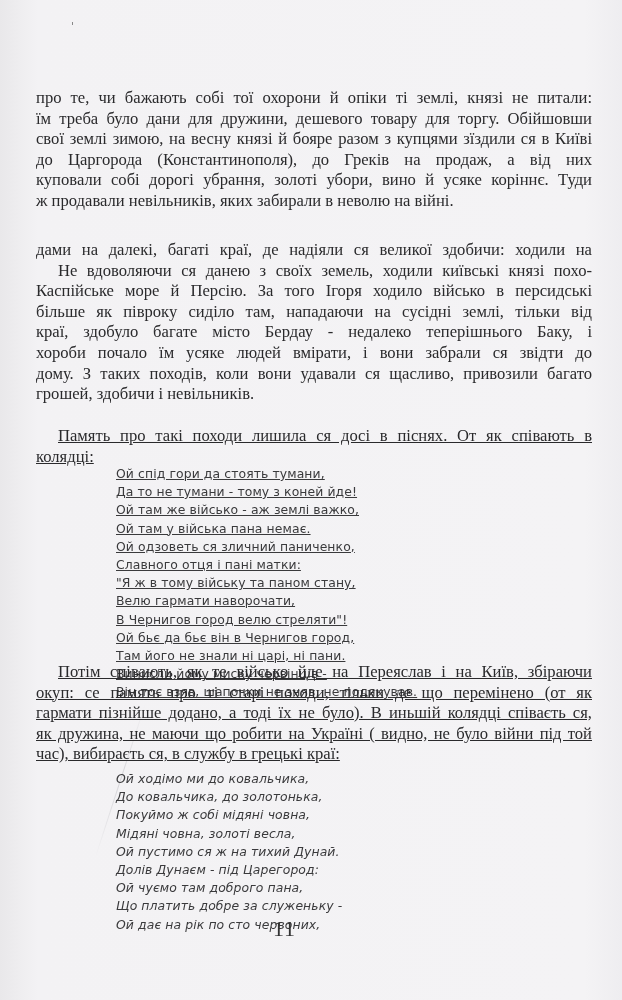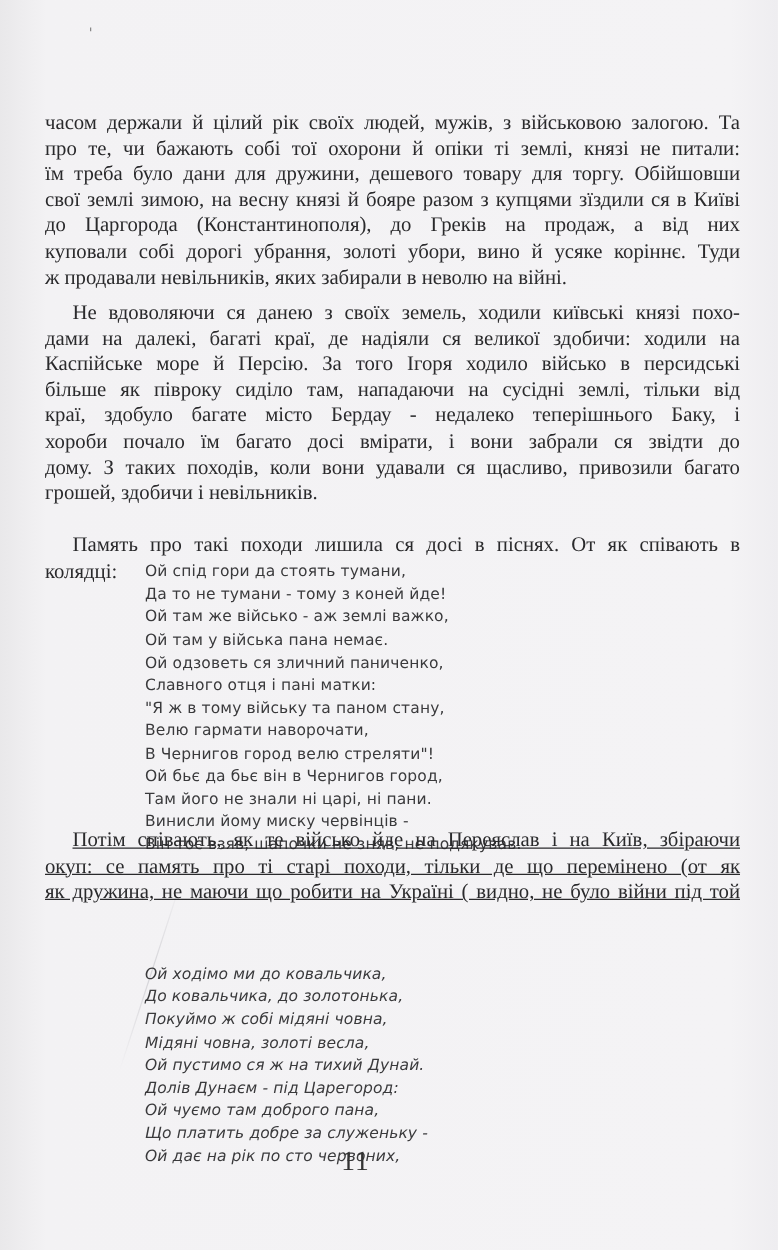--- a/index.html
+++ b/index.html
@@ -91,65 +91,66 @@
     }
   </style>
 </head>
 <body>
 
 <div class="page">
   <div class="speck"></div>
   <div class="pencil-mark"></div>
 
   <div class="prose block1">
-    <span class="line">часом держали й цілий рік своїх людей, мужів, з військовою залогою. Та</span>
     <span class="line">про те, чи бажають собі тої охорони й опіки ті землі, князі не питали:</span>
     <span class="line">їм треба було дани для дружини, дешевого товару для торгу. Обійшовши</span>
     <span class="line">свої землі зимою, на весну князі й бояре разом з купцями зїздили ся в Київі</span>
     <span class="line">до Царгорода (Константинополя), до Греків на продаж, а від них</span>
     <span class="line">куповали собі дорогі убрання, золоті убори, вино й усяке коріннє. Туди</span>
     <span class="line last">ж продавали невільників, яких забирали в неволю на війні.</span>
   </div>
 
   <div class="prose block2">
+    <span class="line">дами на далекі, багаті краї, де надіяли ся великої здобичи: ходили на</span>
     <span class="line indent">Не вдоволяючи ся данею з своїх земель, ходили київські князі похо-</span>
-    <span class="line">дами на далекі, багаті краї, де надіяли ся великої здобичи: ходили на</span>
     <span class="line">Каспійське море й Персію. За того Ігоря ходило військо в персидські</span>
     <span class="line">більше як півроку сиділо там, нападаючи на сусідні землі, тільки від</span>
     <span class="line">краї, здобуло багате місто Бердау - недалеко теперішнього Баку, і</span>
-    <span class="line">хороби почало їм багато досі вмірати, і вони забрали ся звідти до</span>
+    <span class="line">хороби почало їм усяке людей вмірати, і вони забрали ся звідти до</span>
     <span class="line">дому. З таких походів, коли вони удавали ся щасливо, привозили багато</span>
     <span class="line last">грошей, здобичи і невільників.</span>
   </div>
 
-  <div class="prose block3" style="top:426px;">
+  <div class="prose block3" style="top:426px;text-decoration:underline;">
     <span class="line indent">Память про такі походи лишила ся досі в піснях. От як співають в</span>
     <span class="line last">колядці:</span>
   </div>
 
-  <div class="poem poem1" style="top:448px;">
+  <div class="poem poem1" style="top:465px;text-decoration:underline;">
     <span class="vline">Ой спід гори да стоять тумани,</span>
     <span class="vline">Да то не тумани - тому з коней йде!</span>
     <span class="vline">Ой там же військо - аж землі важко,</span>
     <span class="vline">Ой там у війська пана немає.</span>
     <span class="vline">Ой одзоветь ся зличний паниченко,</span>
     <span class="vline">Славного отця і пані матки:</span>
     <span class="vline">"Я ж в тому війську та паном стану,</span>
     <span class="vline">Велю гармати наворочати,</span>
     <span class="vline">В Чернигов город велю стреляти"!</span>
     <span class="vline">Ой бьє да бьє він в Чернигов город,</span>
     <span class="vline">Там його не знали ні царі, ні пани.</span>
     <span class="vline">Винисли йому миску червінців -</span>
     <span class="vline">Він тоє взяв, шапочки не зняв, не подякував.</span>
   </div>
 
   <div class="prose block4" style="top:662px;text-decoration:underline;">
     <span class="line indent">Потім співають, як те військо йде на Переяслав і на Київ, збіраючи</span>
     <span class="line">окуп: се память про ті старі походи, тільки де що перемінено (от як</span>
+    <span class="line">гармати пізнійше додано, а тоді їх не було). В иньшій колядці співаєть ся,</span>
     <span class="line">як дружина, не маючи що робити на Україні ( видно, не було війни під той</span>
+    <span class="line last">час), вибираєть ся, в службу в грецькі краї:</span>
   </div>
 
   <div class="poem poem2" style="top:770px;">
     <span class="vline">Ой ходімо ми до ковальчика,</span>
     <span class="vline">До ковальчика, до золотонька,</span>
     <span class="vline">Покуймо ж собі мідяні човна,</span>
     <span class="vline">Мідяні човна, золоті весла,</span>
     <span class="vline">Ой пустимо ся ж на тихий Дунай.</span>
     <span class="vline">Долів Дунаєм - під Царегород:</span>
     <span class="vline">Ой чуємо там доброго пана,</span>

